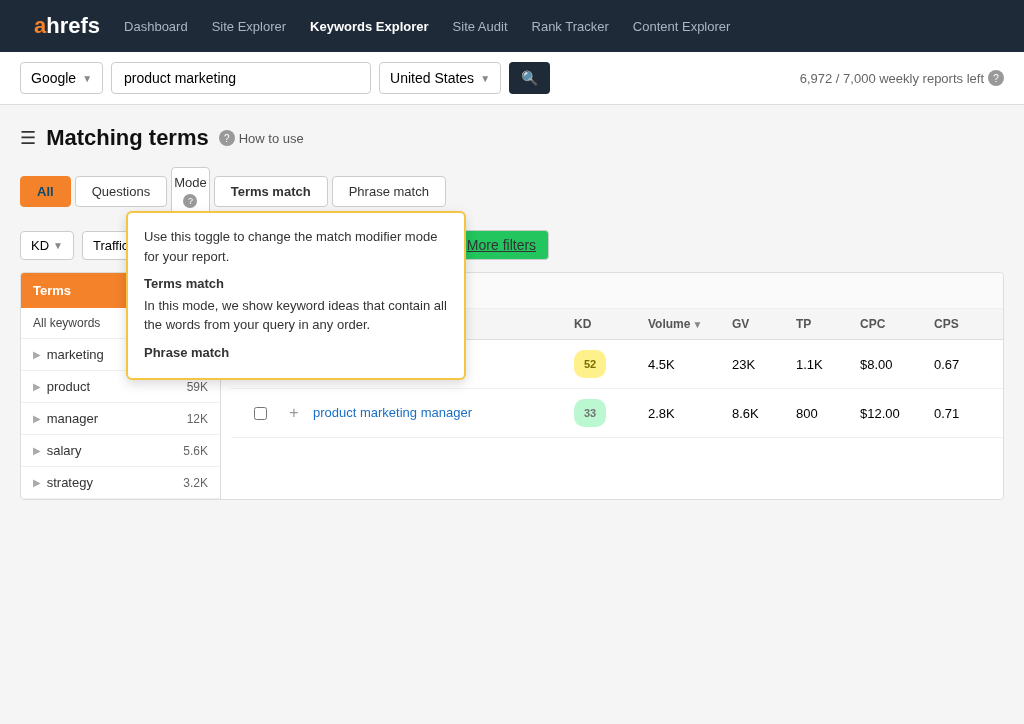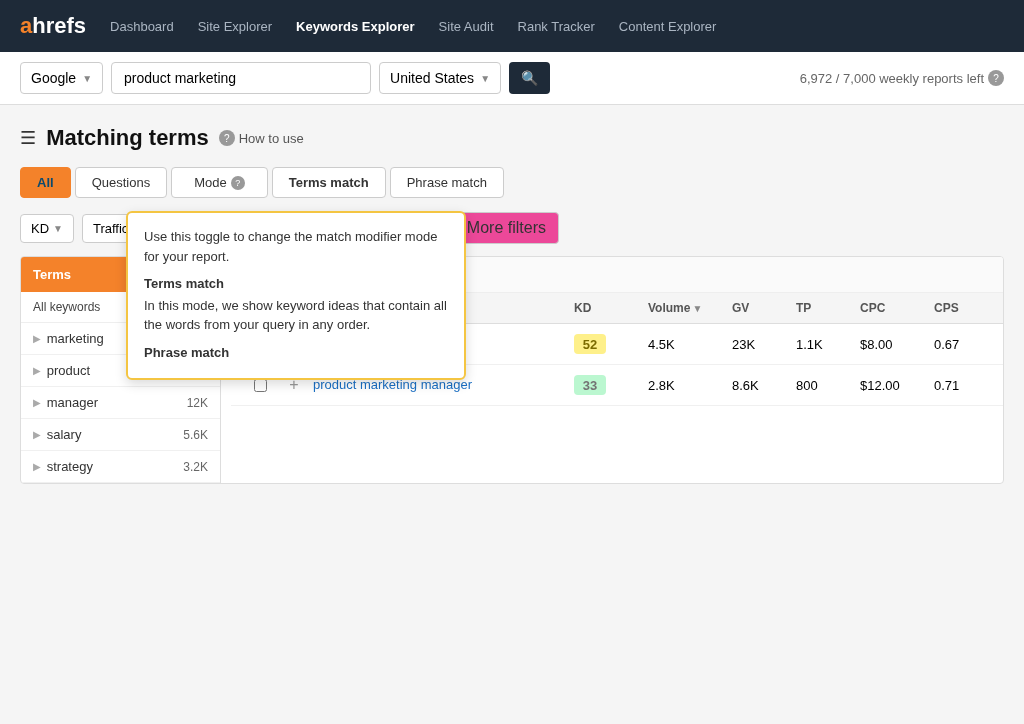--- a/index.html
+++ b/index.html
@@ -3,21 +3,21 @@
   <meta charset="utf-8">
   <style>
     * { box-sizing: border-box; margin: 0; padding: 0; }
     body { font-family: -apple-system, BlinkMacSystemFont, 'Segoe UI', Arial, sans-serif; font-size: 14px; background: #f5f5f5; }
 
     
     .navbar {
       background: #1e2a38;
       display: flex;
       align-items: center;
-      padding: 0 20px;
+      padding: 0 34px;
       height: 52px;
       gap: 24px;
     }
     .navbar-brand {
       font-size: 22px;
       font-weight: 900;
       color: #fff;
     }
     .navbar-brand span { color: #f4822a; }
     .nav-item {
@@ -154,30 +154,31 @@
     .tab-btn.active-tab {
       background: #f4822a;
       border-color: #f4822a;
       color: #0c4a6e;
       font-weight: 600;
     }
     .tab-btn.bold-tab {
       font-weight: 700;
     }
     .mode-btn {
-      padding: 7px 22px;
-      border: 1px solid #ccc;
-      background: #fff;
-      border-radius: 4px;
-      cursor: pointer;
-      font-size: 13px;
-      color: #333;
-      display: flex;
-      align-items: center;
-      gap: 4px;
+      padding: 7px 2px;
+      border: 1px solid #ccc;
+      background: #fff;
+      border-radius: 4px;
+      cursor: pointer;
+      font-size: 13px;
+      color: #333;
+      display: flex;
+      align-items: center;
+      gap: 4px;
+      flex-direction: column;
     }
     .mode-help {
       width: 14px; height: 14px;
       background: #999;
       border-radius: 50%;
       color: #fff;
       font-size: 9px;
       display: inline-flex;
       align-items: center;
       justify-content: center;
@@ -215,26 +216,27 @@
       border-radius: 4px;
       padding: 6px 10px;
       font-size: 13px;
       cursor: pointer;
       display: flex;
       align-items: center;
       gap: 4px;
     }
     .more-filters-btn {
       border: 1px solid #ccc;
-      background: #ec4899;
+      background: #22c55e;
       border-radius: 4px;
       padding: 6px 12px;
-      font-size: 16px;
-      cursor: pointer;
-      color: #333;
+      font-size: 14px;
+      cursor: pointer;
+      color: #333;
+      text-decoration: underline;
     }
 
     
     .main-layout {
       display: flex;
       gap: 10px;
       background: #fff;
       border: 1px solid #ddd;
       border-radius: 4px;
       overflow: hidden;
@@ -317,24 +319,24 @@
       border-bottom: 1px solid #f0f0f0;
       font-size: 13px;
       gap: 4px;
     }
     .kw-link { color: #1a6fc4; text-decoration: none; line-height: 1.3; }
     .kd-badge {
       display: inline-flex;
       align-items: center;
       justify-content: center;
       width: 32px;
-      height: 20px;
-      border-radius: 4px;
+      height: 28px;
+      border-radius: 10px;
       font-weight: 700;
-      font-size: 13px;
+      font-size: 11px;
     }
     .kd-yellow { background: #fef08a; color: #7c6c00; }
     .kd-green { background: #bbf7d0; color: #737373; }
     .checkbox-cell { display: flex; align-items: center; justify-content: center; }
     .add-cell { display: flex; align-items: center; justify-content: center; color: #999; font-size: 16px; cursor: pointer; }
 
     .chevron-down { font-size: 10px; color: #888; }
   </style>
 </head>
 <body>

